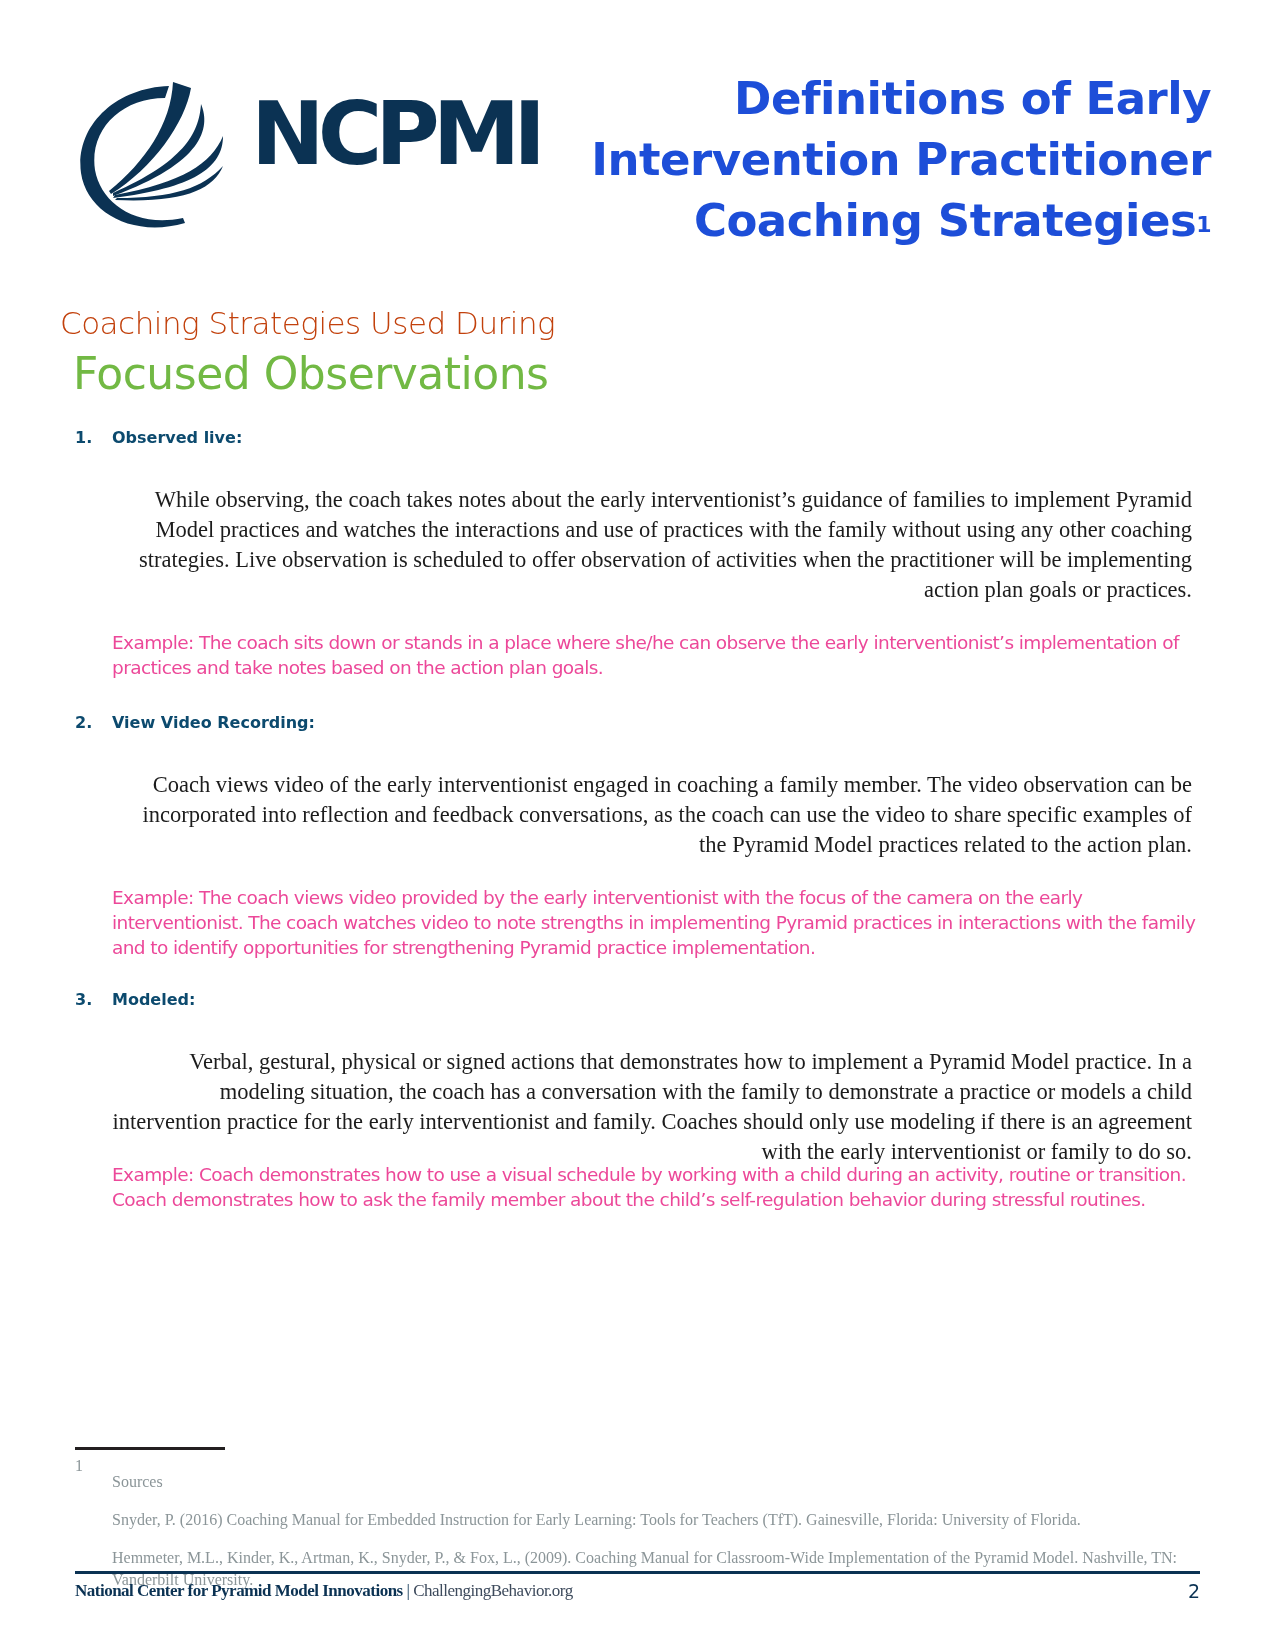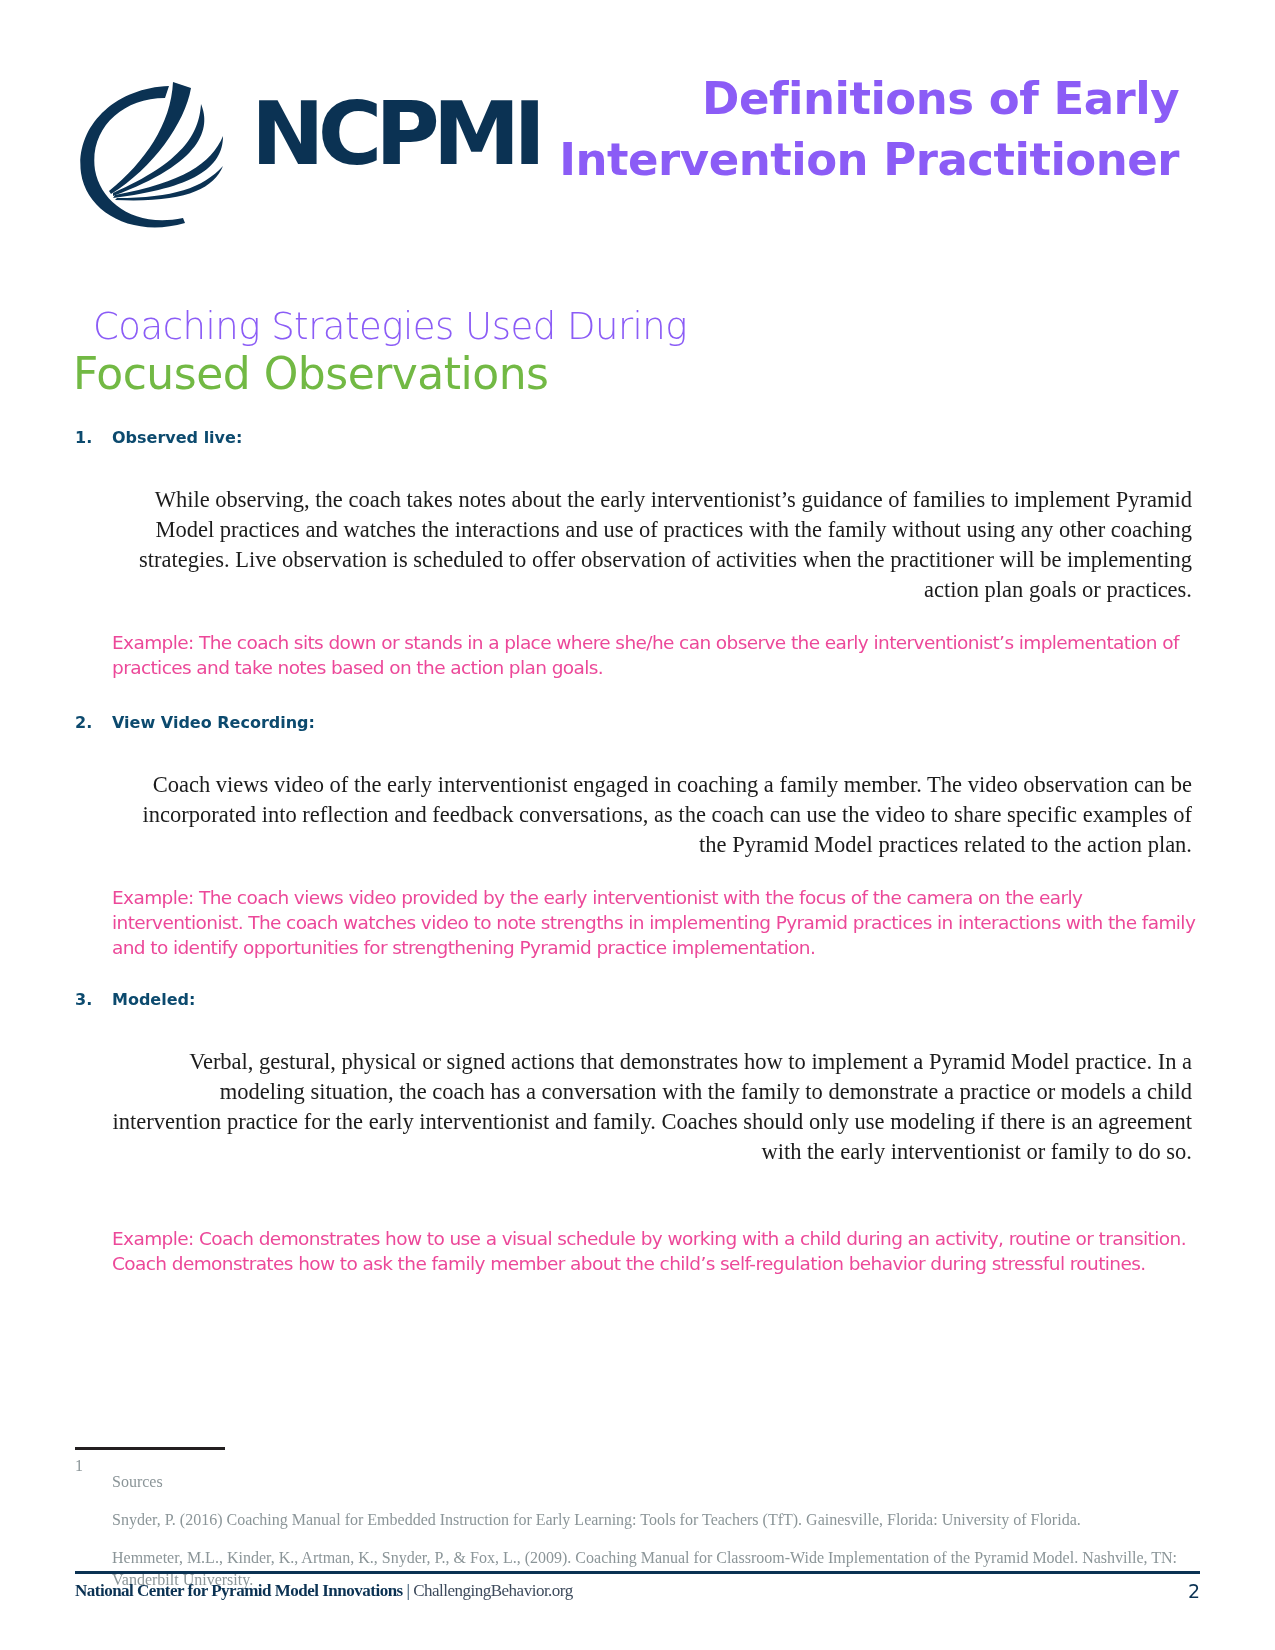--- a/index.html
+++ b/index.html
@@ -1,25 +1,25 @@
 <!DOCTYPE html>
 <html><head>
 <meta charset="utf-8">
 <style>
   html, body { margin: 0; padding: 0; background: #ffffff; }
   body { width: 1275px; height: 1650px; position: relative; overflow: hidden;
          font-family: "Liberation Sans", sans-serif; }
   .logo { position: absolute; left: 73px; top: 78px; width: 430px; height: 155px; }
   .logo-text { position: absolute; left: 178px; top: 12px; font-family: "DejaVu Sans", sans-serif;
                font-weight: bold; font-size: 88px; letter-spacing: -7px; color: #0b3253; line-height: 1; }
-  .title { position: absolute; right: 96px; top: 68px; text-align: right; color: #8b5cf6;
+  .title { position: absolute; right: 64px; top: 68px; text-align: right; color: #1d4ed8;
            font-family: "DejaVu Sans", sans-serif; font-weight: bold; font-size: 45px; line-height: 61px; letter-spacing: -0.5px; margin-left: 24px; }
   .title sup { font-size: 22px; vertical-align: top; position: relative; top: 4px; }
-  .subhead { position: absolute; left: 93px; top: 305px; font-family: "DejaVu Sans", sans-serif;
-             font-weight: 300; color: #8b5cf6; font-size: 37px; letter-spacing: -0.5px; }
+  .subhead { position: absolute; left: 60px; top: 305px; font-family: "DejaVu Sans", sans-serif;
+             font-weight: 300; color: #c2410c; font-size: 31px; letter-spacing: -0.5px; }
   .headline { position: absolute; left: 73px; top: 348px; font-family: "DejaVu Sans", sans-serif;
               color: #72b944; font-size: 44px; letter-spacing: -0.5px; }
   .item-head { position: absolute; left: 75px; font-family: "DejaVu Sans", sans-serif; font-weight: bold;
                color: #0c4a6e; font-size: 16px; }
   .item-head .num { display: inline-block; width: 37px; }
   .body { position: absolute; left: 112px; width: 1080px; font-family: "Liberation Serif", serif;
           font-size: 22.5px; line-height: 30px; color: #1c1c1c; text-align: right; }
   .example { position: absolute; left: 112px; width: 1090px; font-family: "DejaVu Sans", sans-serif;
              font-size: 18.5px; line-height: 25px; color: #ec4899; letter-spacing: -0.6px; }
   .fn-rule { position: absolute; left: 75px; top: 1447px; width: 150px; height: 3px; background: #231f20; }
@@ -44,20 +44,21 @@
     <path d="M128 26 C 138 50, 130 85, 40 118 L 40 115 C 110 84, 126 56, 128 26 Z" fill="#0b3253"></path>
     <path d="M150 58 C 150 90, 120 110, 40 120 L 42 117 C 110 104, 138 86, 150 58 Z" fill="#0b3253"></path>
     <path d="M150 88 C 140 112, 110 125, 42 122 L 44 120 C 100 120, 130 110, 150 88 Z" fill="#0b3253"></path>
   </svg>
   <div class="logo-text">NCPMI</div>
 </div>
 
 <div class="title">
   <div>Definitions of Early</div>
   <div>Intervention Practitioner</div>
+  <div><span>Coaching Strategies</span><sup>1</sup></div>
 </div>
 
 <div class="subhead">Coaching Strategies Used During</div>
 <div class="headline">Focused Observations</div>
 
 <div class="item-head" style="top:428px">
   <span class="num">1.</span><span>Observed live:</span>
 </div>
 <div class="body" style="top:485px">While observing, the coach takes notes about the early interventionist’s guidance of families to implement Pyramid Model practices and watches the interactions and use of practices with the family without using any other coaching strategies. Live observation is scheduled to offer observation of activities when the practitioner will be implementing action plan goals or practices.</div>
 <div class="example" style="top:630px">Example: The coach sits down or stands in a place where she/he can observe the early interventionist’s implementation of practices and take notes based on the action plan goals.</div>
@@ -65,21 +66,21 @@
 <div class="item-head" style="top:713px">
   <span class="num">2.</span><span>View Video Recording:</span>
 </div>
 <div class="body" style="top:770px">Coach views video of the early interventionist engaged in coaching a family member. The video observation can be incorporated into reflection and feedback conversations, as the coach can use the video to share specific examples of the Pyramid Model practices related to the action plan.</div>
 <div class="example" style="top:885px">Example: The coach views video provided by the early interventionist with the focus of the camera on the early interventionist. The coach watches video to note strengths in implementing Pyramid practices in interactions with the family and to identify opportunities for strengthening Pyramid practice implementation.</div>
 
 <div class="item-head" style="top:990px">
   <span class="num">3.</span><span>Modeled:</span>
 </div>
 <div class="body" style="top:1047px">Verbal, gestural, physical or signed actions that demonstrates how to implement a Pyramid Model practice. In a modeling situation, the coach has a conversation with the family to demonstrate a practice or models a child intervention practice for the early interventionist and family. Coaches should only use modeling if there is an agreement with the early interventionist or family to do so.</div>
-<div class="example" style="top:1226px">Example: Coach demonstrates how to use a visual schedule by working with a child during an activity, routine or transition. Coach demonstrates how to ask the family member about the child’s self-regulation behavior during stressful routines.</div>
+<div class="example" style="top:1162px">Example: Coach demonstrates how to use a visual schedule by working with a child during an activity, routine or transition. Coach demonstrates how to ask the family member about the child’s self-regulation behavior during stressful routines.</div>
 
 <div class="fn-rule"></div>
 <div class="fn">
   <span class="n">1</span>
   <div class="t">Sources</div>
   <div class="t">Snyder, P. (2016) Coaching Manual for Embedded Instruction for Early Learning: Tools for Teachers (TfT). Gainesville, Florida: University of Florida.</div>
   <div class="t">Hemmeter, M.L., Kinder, K., Artman, K., Snyder, P., &amp; Fox, L., (2009). Coaching Manual for Classroom-Wide Implementation of the Pyramid Model. Nashville, TN: Vanderbilt University.</div>
 </div>
 
 <div class="foot-rule"></div>

